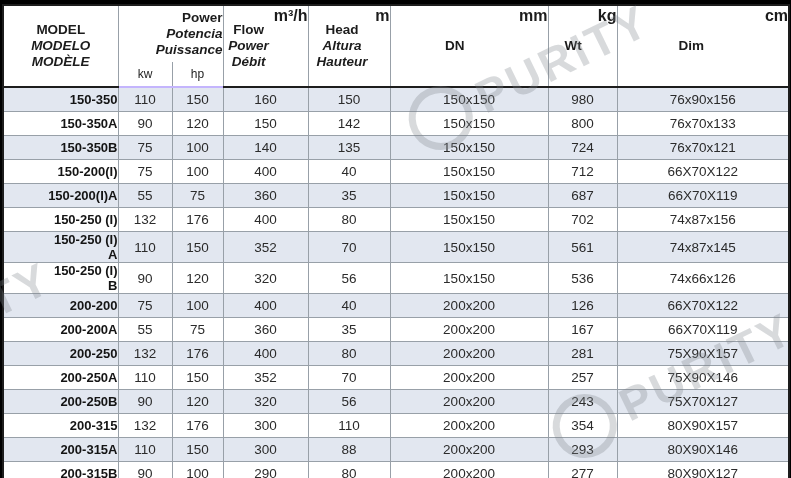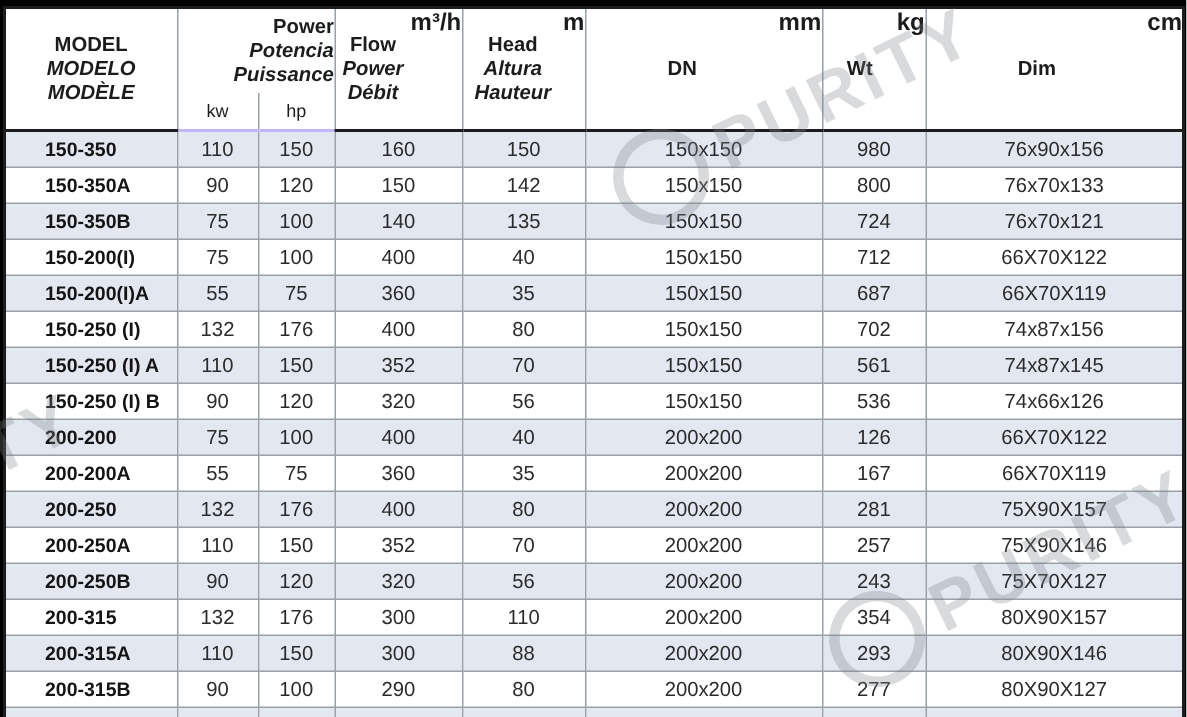--- a/index.html
+++ b/index.html
@@ -24,21 +24,21 @@
   th.power-h{border-bottom:none;text-align:right;}
   th.span2{border-bottom:2px solid #1d1d1d;}
   .tl{display:block;}
   .it{font-style:italic;}
   .stack{display:flex;flex-direction:row;height:80px;}
   .stack .t{flex:1;display:flex;flex-direction:column;justify-content:center;}
   .stack .u{height:23px;font-weight:bold;font-size:16px;line-height:20px;}
   tbody td{height:23px;font-size:13.5px;color:#2b2b2b;background:#ffffff;}
   tbody tr.shaded td{background:#e2e7f0;}
   tbody td.model{
-    text-align:left;padding-left:26px;font-weight:bold;font-size:13px;color:#141414;
+    text-align:right;padding-left:38px;font-weight:bold;font-size:13px;color:#141414;
   }
   tr.partial td{height:12px;background:#e2e7f0;}
   .wm{
     position:absolute;display:flex;align-items:center;gap:10px;
     color:rgba(125,131,140,0.30);
     transform:rotate(-26deg);transform-origin:left center;
     pointer-events:none;z-index:5;
   }
   .wm .ring{
     width:50px;height:50px;border:7px solid currentColor;border-radius:50%;flex:none;

